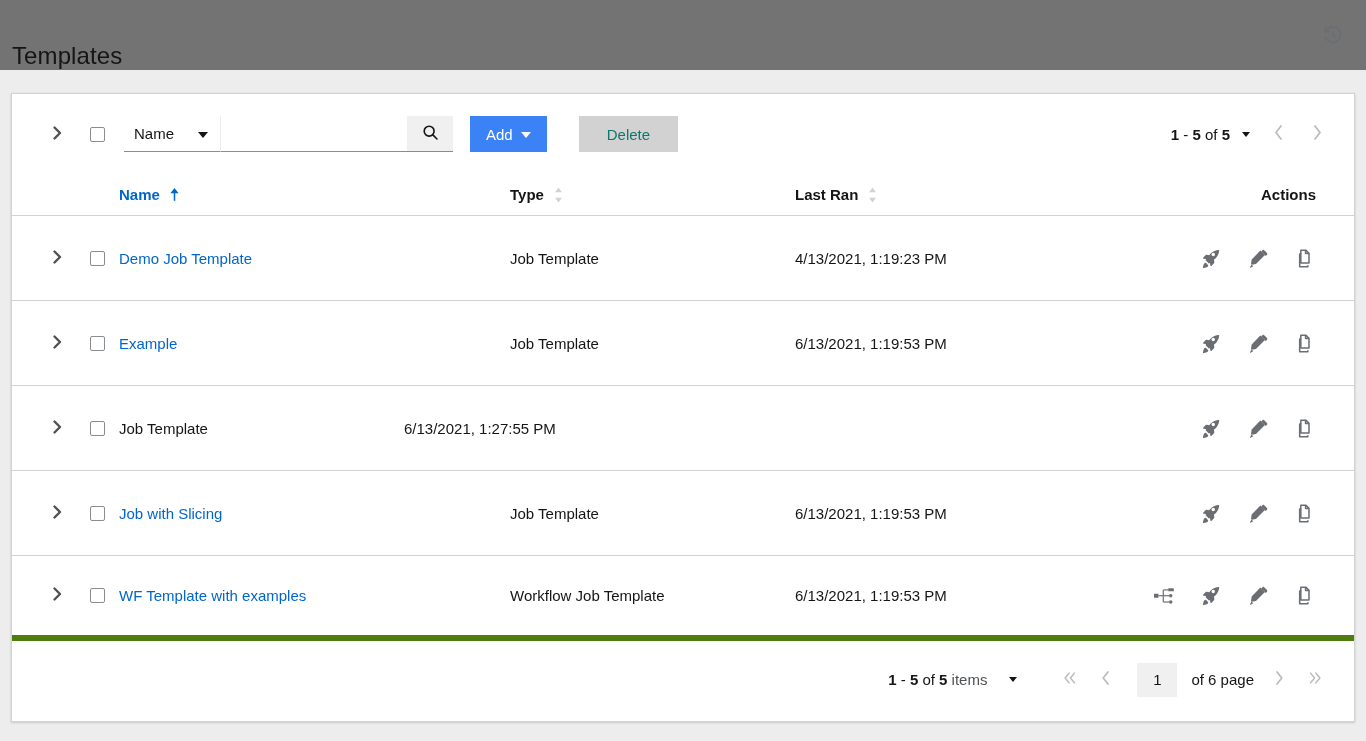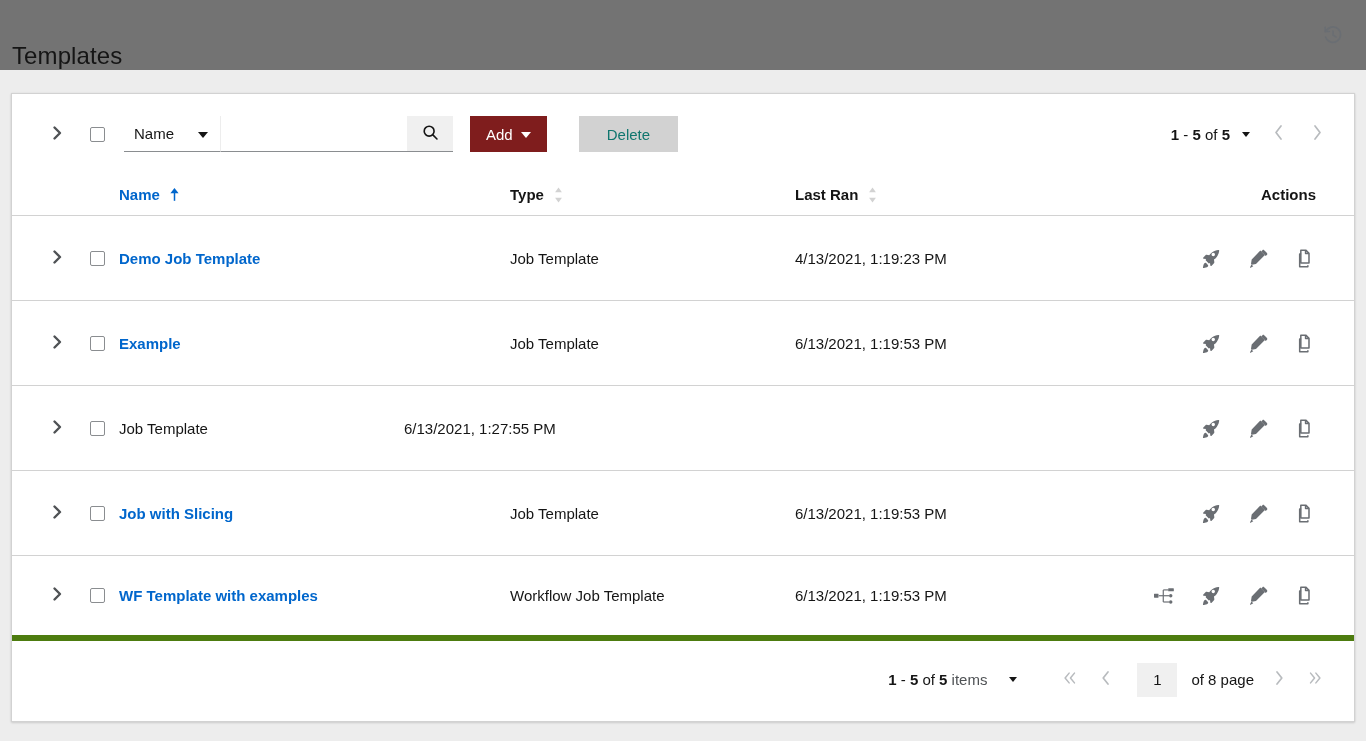--- a/index.html
+++ b/index.html
@@ -130,21 +130,21 @@
     height: 36px;
     border: none;
     font-size: 15px;
     font-family: "Liberation Sans", sans-serif;
     cursor: pointer;
     display: flex;
     align-items: center;
     justify-content: center;
   }
   .btn-primary {
-    background: #7f1d1d;
+    background: #3b82f6;
     color: #fff;
     padding: 0 16px;
     margin-left: 17px;
     gap: 8px;
     justify-content: space-between;
   }
   .btn-primary .caret {
     width: 0; height: 0;
     border-left: 5px solid transparent;
     border-right: 5px solid transparent;
@@ -227,21 +227,21 @@
     border-bottom: 1px solid #d2d2d2;
     padding: 0 20px 0 27px;
   }
   .trow:last-of-type { border-bottom: 6px solid #4d7c0f; }
   .cell {
     font-size: 15px;
     color: #151515;
   }
   .name-link {
     color: #06c;
-    font-weight: 700;
+    font-weight: 400;
     font-size: 15px;
     text-decoration: none;
     cursor: pointer;
   }
 
   .actions-cell {
     display: flex;
     align-items: center;
     gap: 24px;
     justify-content: flex-end;
@@ -595,21 +595,21 @@
     </button>
     <button class="arrow-btn">
       <span>
         <svg width="12" height="16" viewBox="0 0 12 16" fill="none" stroke="currentColor" stroke-width="1.7" stroke-linecap="round" stroke-linejoin="round">
           <path d="M8 2 L3.2 8 L8 14"></path>
         </svg>
       </span>
     </button>
 
     <input class="page-input" type="text" value="1" style="">
-    <span class="of-pages">of 8 page</span>
+    <span class="of-pages">of 6 page</span>
 
     <button class="arrow-btn">
       <span>
         <svg width="12" height="16" viewBox="0 0 12 16" fill="none" stroke="currentColor" stroke-width="1.7" stroke-linecap="round" stroke-linejoin="round">
           <path d="M4 2 L8.8 8 L4 14"></path>
         </svg>
       </span>
     </button>
     <button class="arrow-btn">
       <span>

